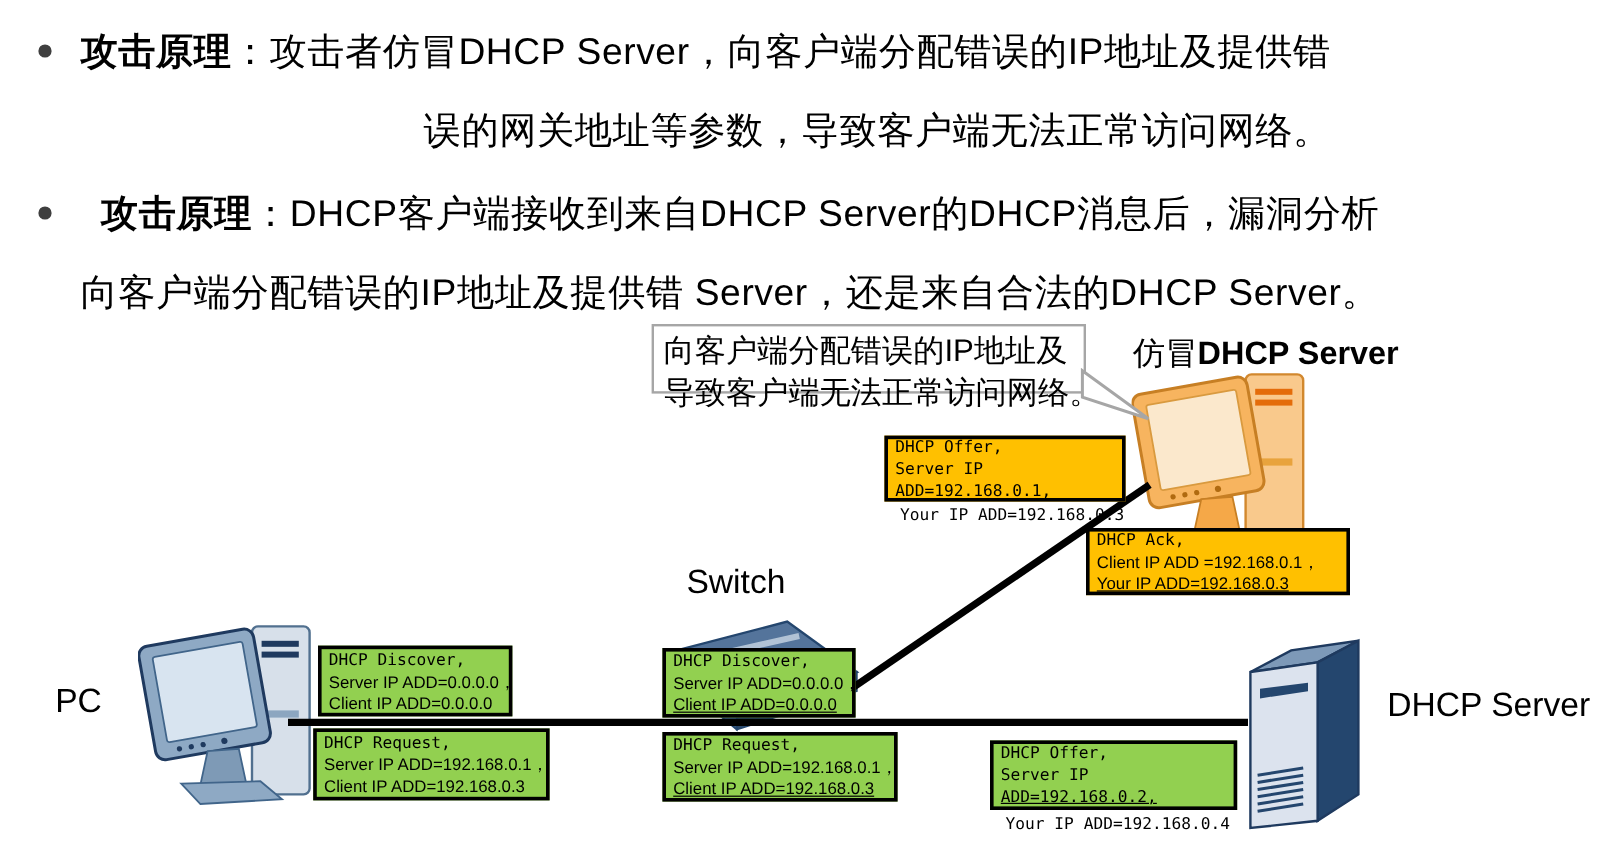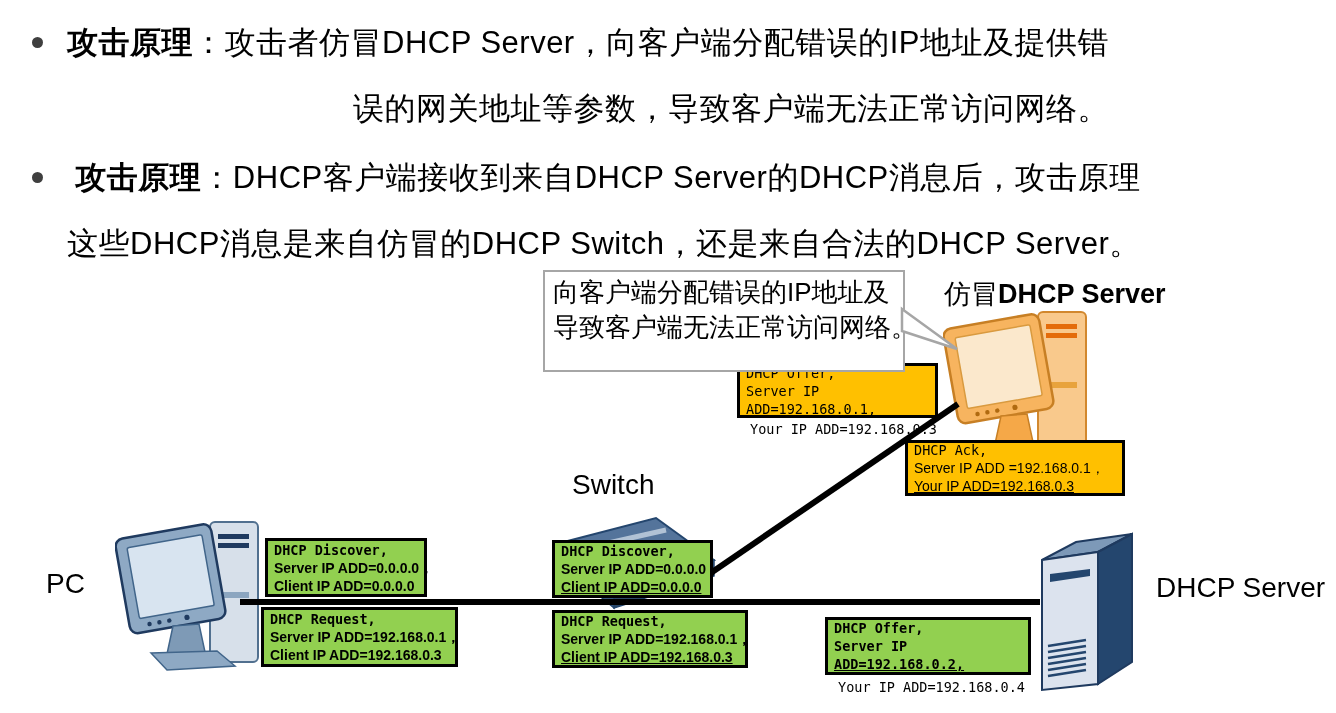--- a/index.html
+++ b/index.html
@@ -11,21 +11,21 @@
   .bullet{display:flex;align-items:flex-start;margin-bottom:3px;}
   .dot{flex:none;width:11px;height:11px;border-radius:50%;background:#3f3f3f;margin:27px 24px 0 8px;}
   .btext{font-size:31px;line-height:66px;letter-spacing:0.5px;text-align:right;}
   .btext b{font-weight:bold;}
   .bline{white-space:nowrap;}
 
   
   .abs{position:absolute;}
 
   
-  .callout{left:543px;top:270px;width:362px;height:102px;box-sizing:border-box;
+  .callout{left:543px;top:270px;width:362px;height:58px;box-sizing:border-box;
            background:#fff;border:2px solid var(--callout-border,#a6a6a6);
            padding:3px 8px;z-index:6;}
   .callout .cl{font-size:26px;line-height:35px;white-space:nowrap;}
   .callout-tail{left:899px;top:303px;width:64px;height:52px;z-index:7;}
 
   
   .nodelabel{font-weight:normal;z-index:5;white-space:nowrap;}
   .pc-label{left:46px;top:568px;font-size:28px;}
   .switch-label{left:572px;top:469px;font-size:28px;}
   .server-label{left:1156px;top:572px;font-size:28px;}
@@ -34,21 +34,21 @@
   .fake-label b{font-weight:bold;}
 
   
   .icon{z-index:2;}
   .lines-layer{left:0;top:0;width:1336px;height:713px;z-index:3;pointer-events:none;}
   .netline{stroke:var(--line-black,#000);stroke-width:6;}
 
   
   .msgbox{box-sizing:border-box;border:3px solid #000;display:flex;flex-direction:column;
           justify-content:center;padding:15px 6px;z-index:4;}
-  .green{background:var(--message-green,#92D050);font-weight:bold;}
+  .green{background:var(--message-green,#92D050);}
   .orange{background:var(--message-orange,#FFC000);}
   .ln{white-space:nowrap;line-height:18px;}
   .mono{font-family:"DejaVu Sans Mono","Liberation Mono",monospace;font-size:13.5px;}
   .sans{font-family:"Liberation Sans","DejaVu Sans",sans-serif;font-size:14px;}
   .u{text-decoration:underline;}
   .belowtext{font-family:"DejaVu Sans Mono","Liberation Mono",monospace;font-size:13.5px;
              white-space:nowrap;z-index:4;}
 
   .box-pc-discover{left:265px;top:538px;width:162px;height:59px;}
   .box-pc-request{left:261px;top:607px;width:197px;height:60px;}
@@ -69,22 +69,22 @@
     <div class="bullet">
       <span class="dot"></span>
       <div class="btext">
         <div class="bline"><b>攻击原理</b><span>：攻击者仿冒DHCP Server，向客户端分配错误的IP地址及提供错</span></div>
         <div class="bline">误的网关地址等参数，导致客户端无法正常访问网络。</div>
       </div>
     </div>
     <div class="bullet">
       <span class="dot"></span>
       <div class="btext">
-        <div class="bline"><b>攻击原理</b><span>：DHCP客户端接收到来自DHCP Server的DHCP消息后，攻击原理</span></div>
-        <div class="bline">这些DHCP消息是来自仿冒的DHCP Switch，还是来自合法的DHCP Server。</div>
+        <div class="bline"><b>攻击原理</b><span>：DHCP客户端接收到来自DHCP Server的DHCP消息后，漏洞分析</span></div>
+        <div class="bline">向客户端分配错误的IP地址及提供错 Server，还是来自合法的DHCP Server。</div>
       </div>
     </div>
   </div>
 
   <svg class="abs icon" style="left:115px;top:514px;" width="150" height="160" viewBox="0 0 150 160">
     <rect x="95" y="8" width="48" height="140" rx="5" fill="#d7e0ea" stroke="#5c7globals"></rect>
     <rect x="95" y="8" width="48" height="140" rx="5" fill="#d7e0ea" stroke="#51708f" stroke-width="2"></rect>
     <rect x="103" y="20" width="31" height="5" fill="#1f3a5f"></rect>
     <rect x="103" y="29" width="31" height="5" fill="#1f3a5f"></rect>
     <rect x="103" y="78" width="31" height="6" fill="#8ca6c0"></rect>
@@ -185,21 +185,21 @@
 
   <div class="abs msgbox orange box-fake-offer">
     <div class="ln mono">DHCP Offer,</div>
     <div class="ln mono">Server IP</div>
     <div class="ln mono">ADD=192.168.0.1,</div>
   </div>
   <div class="abs belowtext below-fake-offer">Your IP ADD=192.168.0.3</div>
 
   <div class="abs msgbox orange box-fake-ack">
     <div class="ln mono">DHCP Ack,</div>
-    <div class="ln sans">Server IP ADD =192.168.0.1，</div>
+    <div class="ln sans">Client IP ADD =192.168.0.1，</div>
     <div class="ln sans u">Your IP ADD=192.168.0.3</div>
   </div>
 
   <div class="abs msgbox green box-server-offer">
     <div class="ln mono">DHCP Offer,</div>
     <div class="ln mono">Server IP</div>
     <div class="ln mono u">ADD=192.168.0.2,</div>
   </div>
   <div class="abs belowtext below-server-offer">Your IP ADD=192.168.0.4</div>
 

